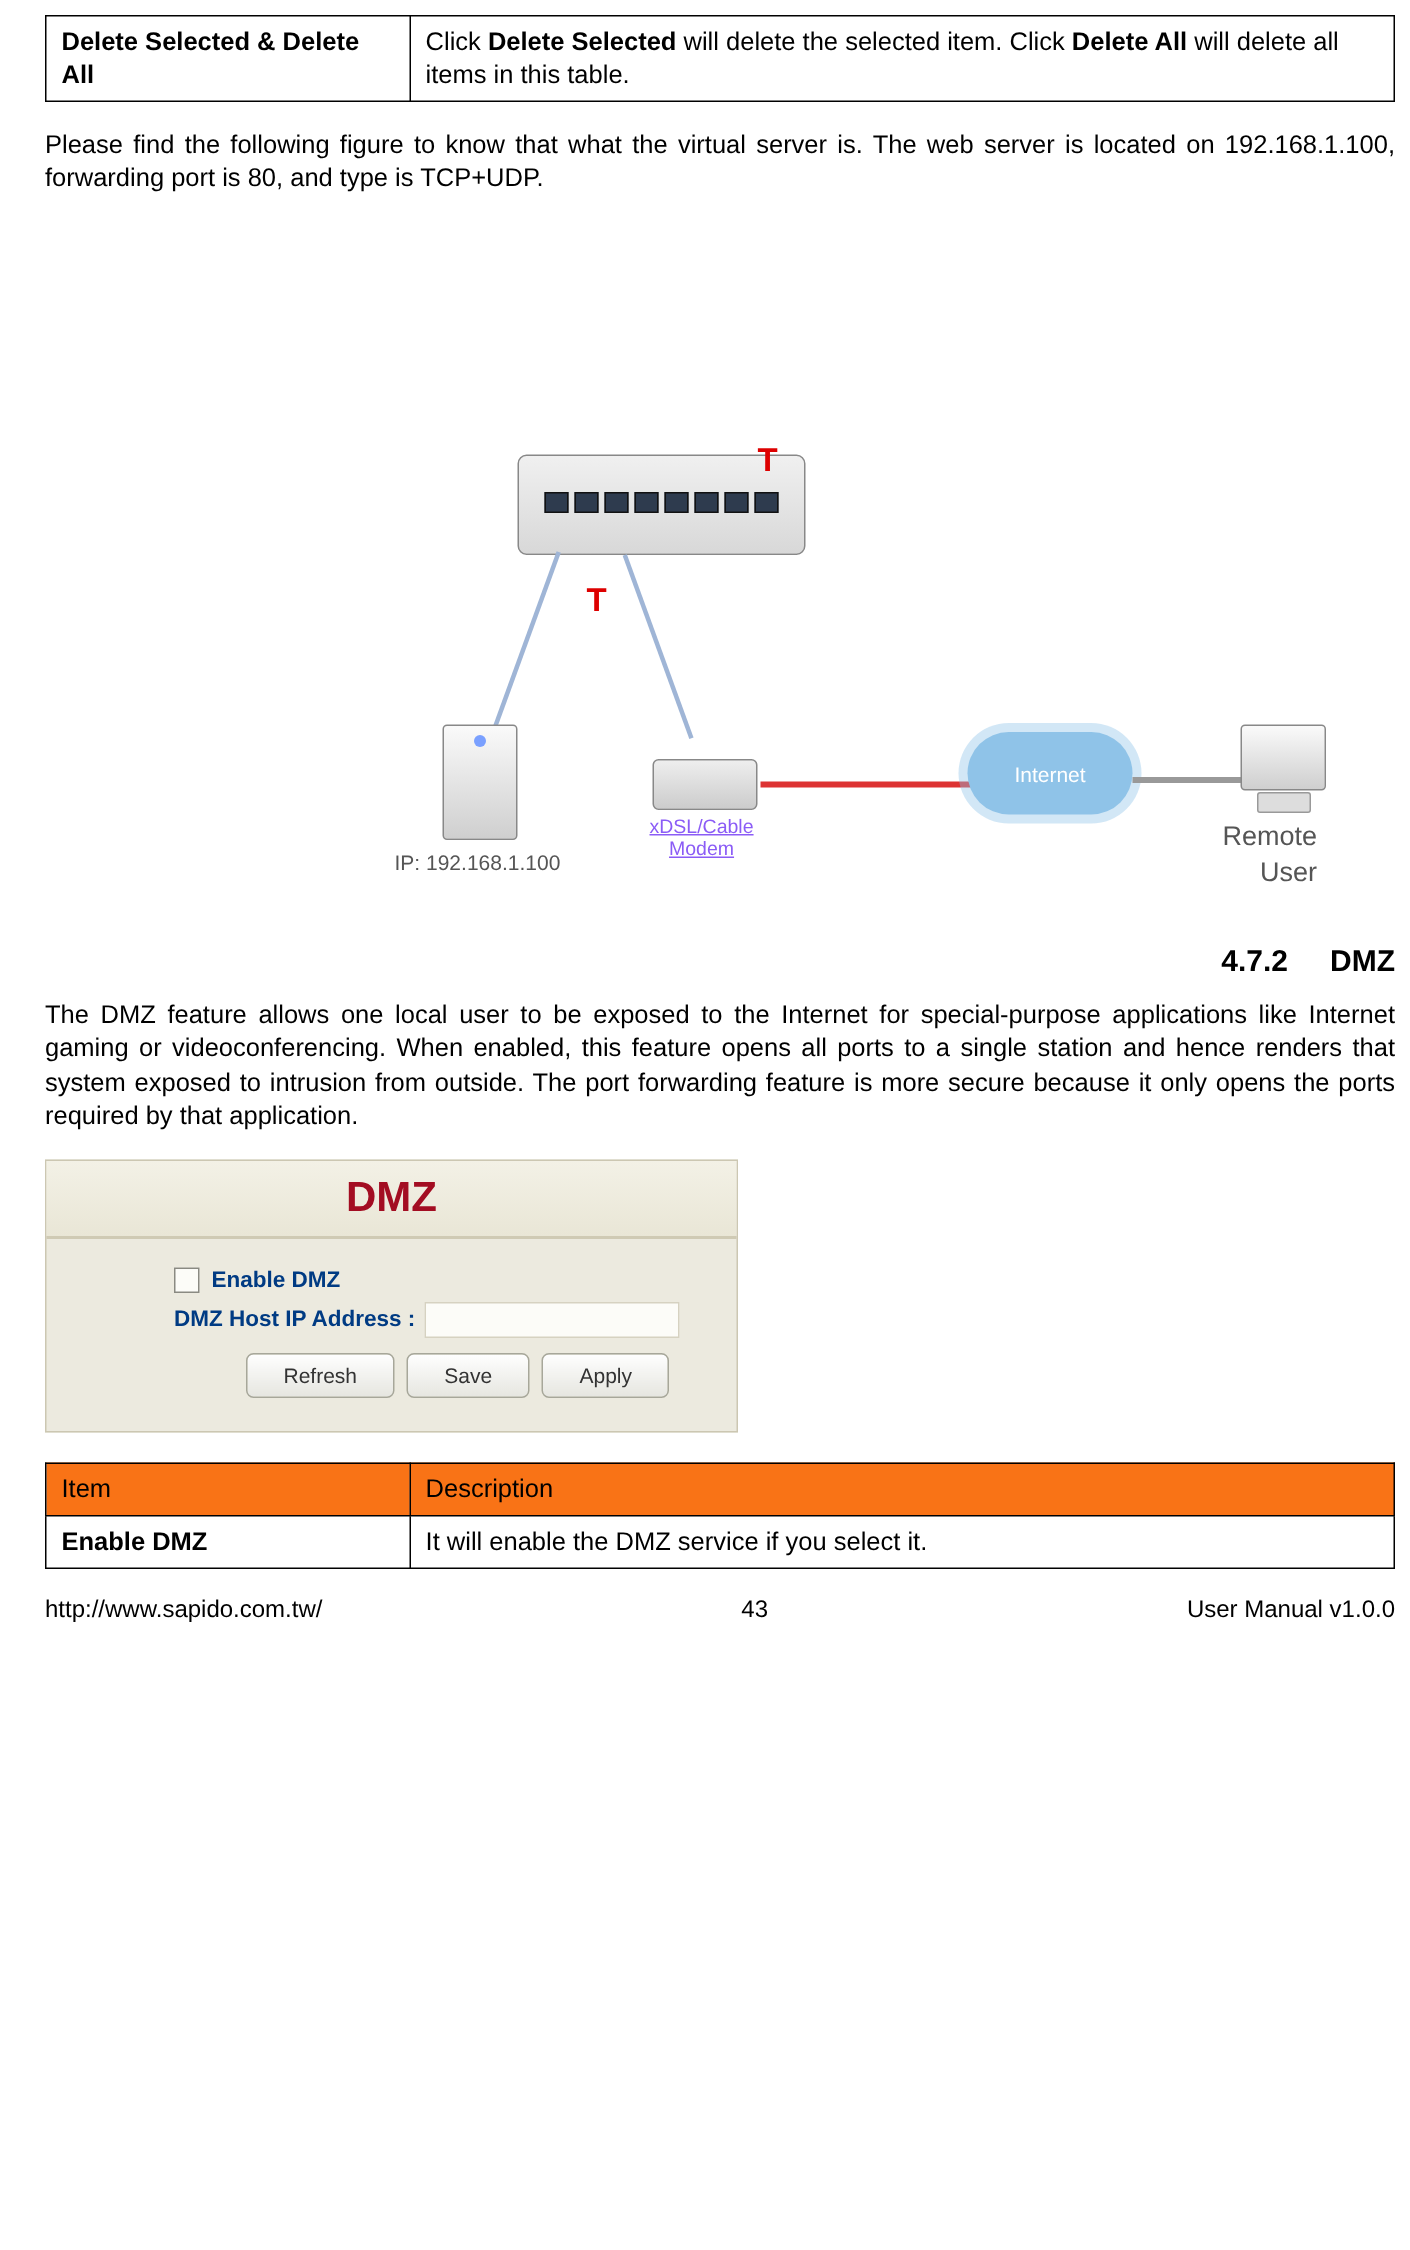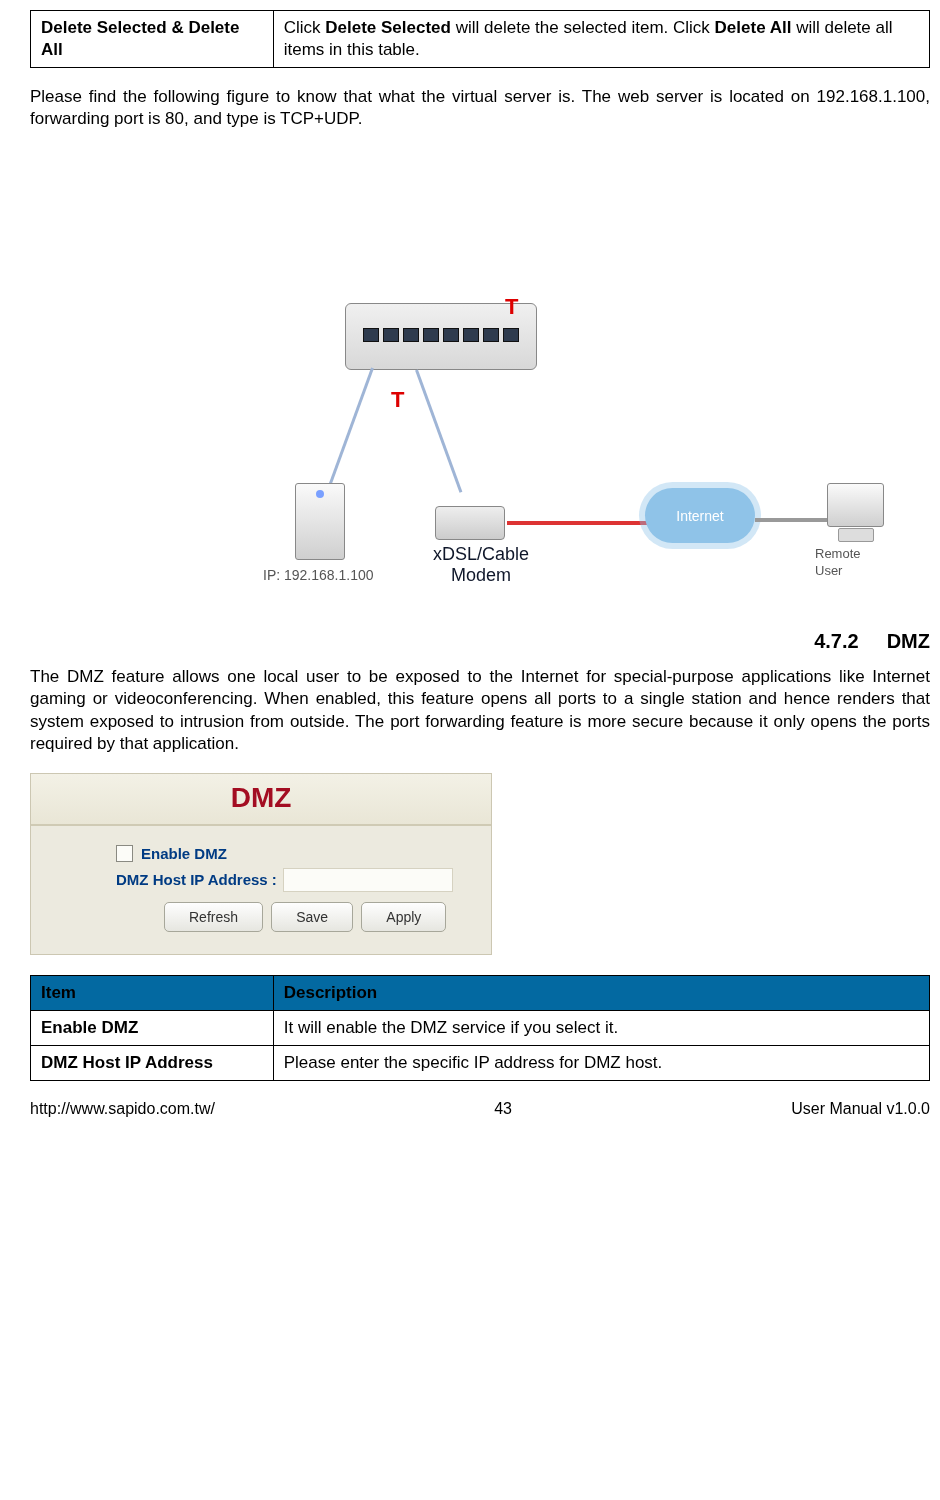--- a/index.html
+++ b/index.html
@@ -17,22 +17,22 @@
     margin-bottom: 18px;
   }
   td, th {
     border: 1px solid #000;
     padding: 6px 10px;
     text-align: left;
     vertical-align: top;
     font-size: 17px;
   }
   .hdr-cell {
-    background: #0369a1;
-    font-weight: bold;
+    background: #f97316;
+    font-weight: normal;
   }
   .bold { font-weight: bold; }
   .para {
     margin: 0 0 18px 0;
     text-align: justify;
   }
   .section-heading {
     font-weight: bold;
     font-size: 20px;
     margin: 20px 0 12px 30px;
@@ -117,23 +117,24 @@
     position: absolute;
     top: 358px; left: 320px;
     width: 68px; height: 32px;
     background: linear-gradient(#eee,#ccc);
     border: 1px solid #888;
     border-radius: 4px;
   }
   .modem-label {
     position: absolute;
     top: 396px; left: 318px;
-    font-size: 18px; color: #0f172a;
+    font-size: 13px; color: #8b5cf6;
     text-align: center;
     line-height: 1.15;
+    text-decoration: underline;
   }
   .redcable {
     position: absolute;
     top: 373px; left: 392px;
     width: 150px; height: 4px;
     background: #d33;
   }
   .cloud {
     position: absolute;
     top: 340px; left: 530px;
@@ -166,21 +167,21 @@
     position: absolute;
     left: 10px; bottom: -16px;
     width: 34px; height: 12px;
     background: #ddd;
     border: 1px solid #999;
     border-radius: 2px;
   }
   .remote-label {
     position: absolute;
     top: 398px; left: 700px;
-    font-size: 13px; color: #555;
+    font-size: 18px; color: #555; text-align: right;
   }
 
   
   .dmz-panel {
     width: 460px;
     margin: 16px 0 20px 0;
     background: #eceadf;
     border: 1px solid #ccc7b2;
     padding-bottom: 22px;
   }
@@ -311,24 +312,20 @@
 <table>
   <tbody>
       <tr>
     <td class="hdr-cell" style="width:27%">Item</td>
     <td class="hdr-cell">Description</td>
   </tr>
   <tr>
     <td class="bold">Enable DMZ</td>
     <td>It will enable the DMZ service if you select it.</td>
   </tr>
-  <tr>
-    <td class="bold">DMZ Host IP Address</td>
-    <td>Please enter the specific IP address for DMZ host.</td>
-  </tr>
 </tbody>
   </table>
 
 <div class="footer">
   <span>http://www.sapido.com.tw/</span>
   <span>43</span>
   <span>User Manual v1.0.0</span>
 </div>
 
 </body></html>

